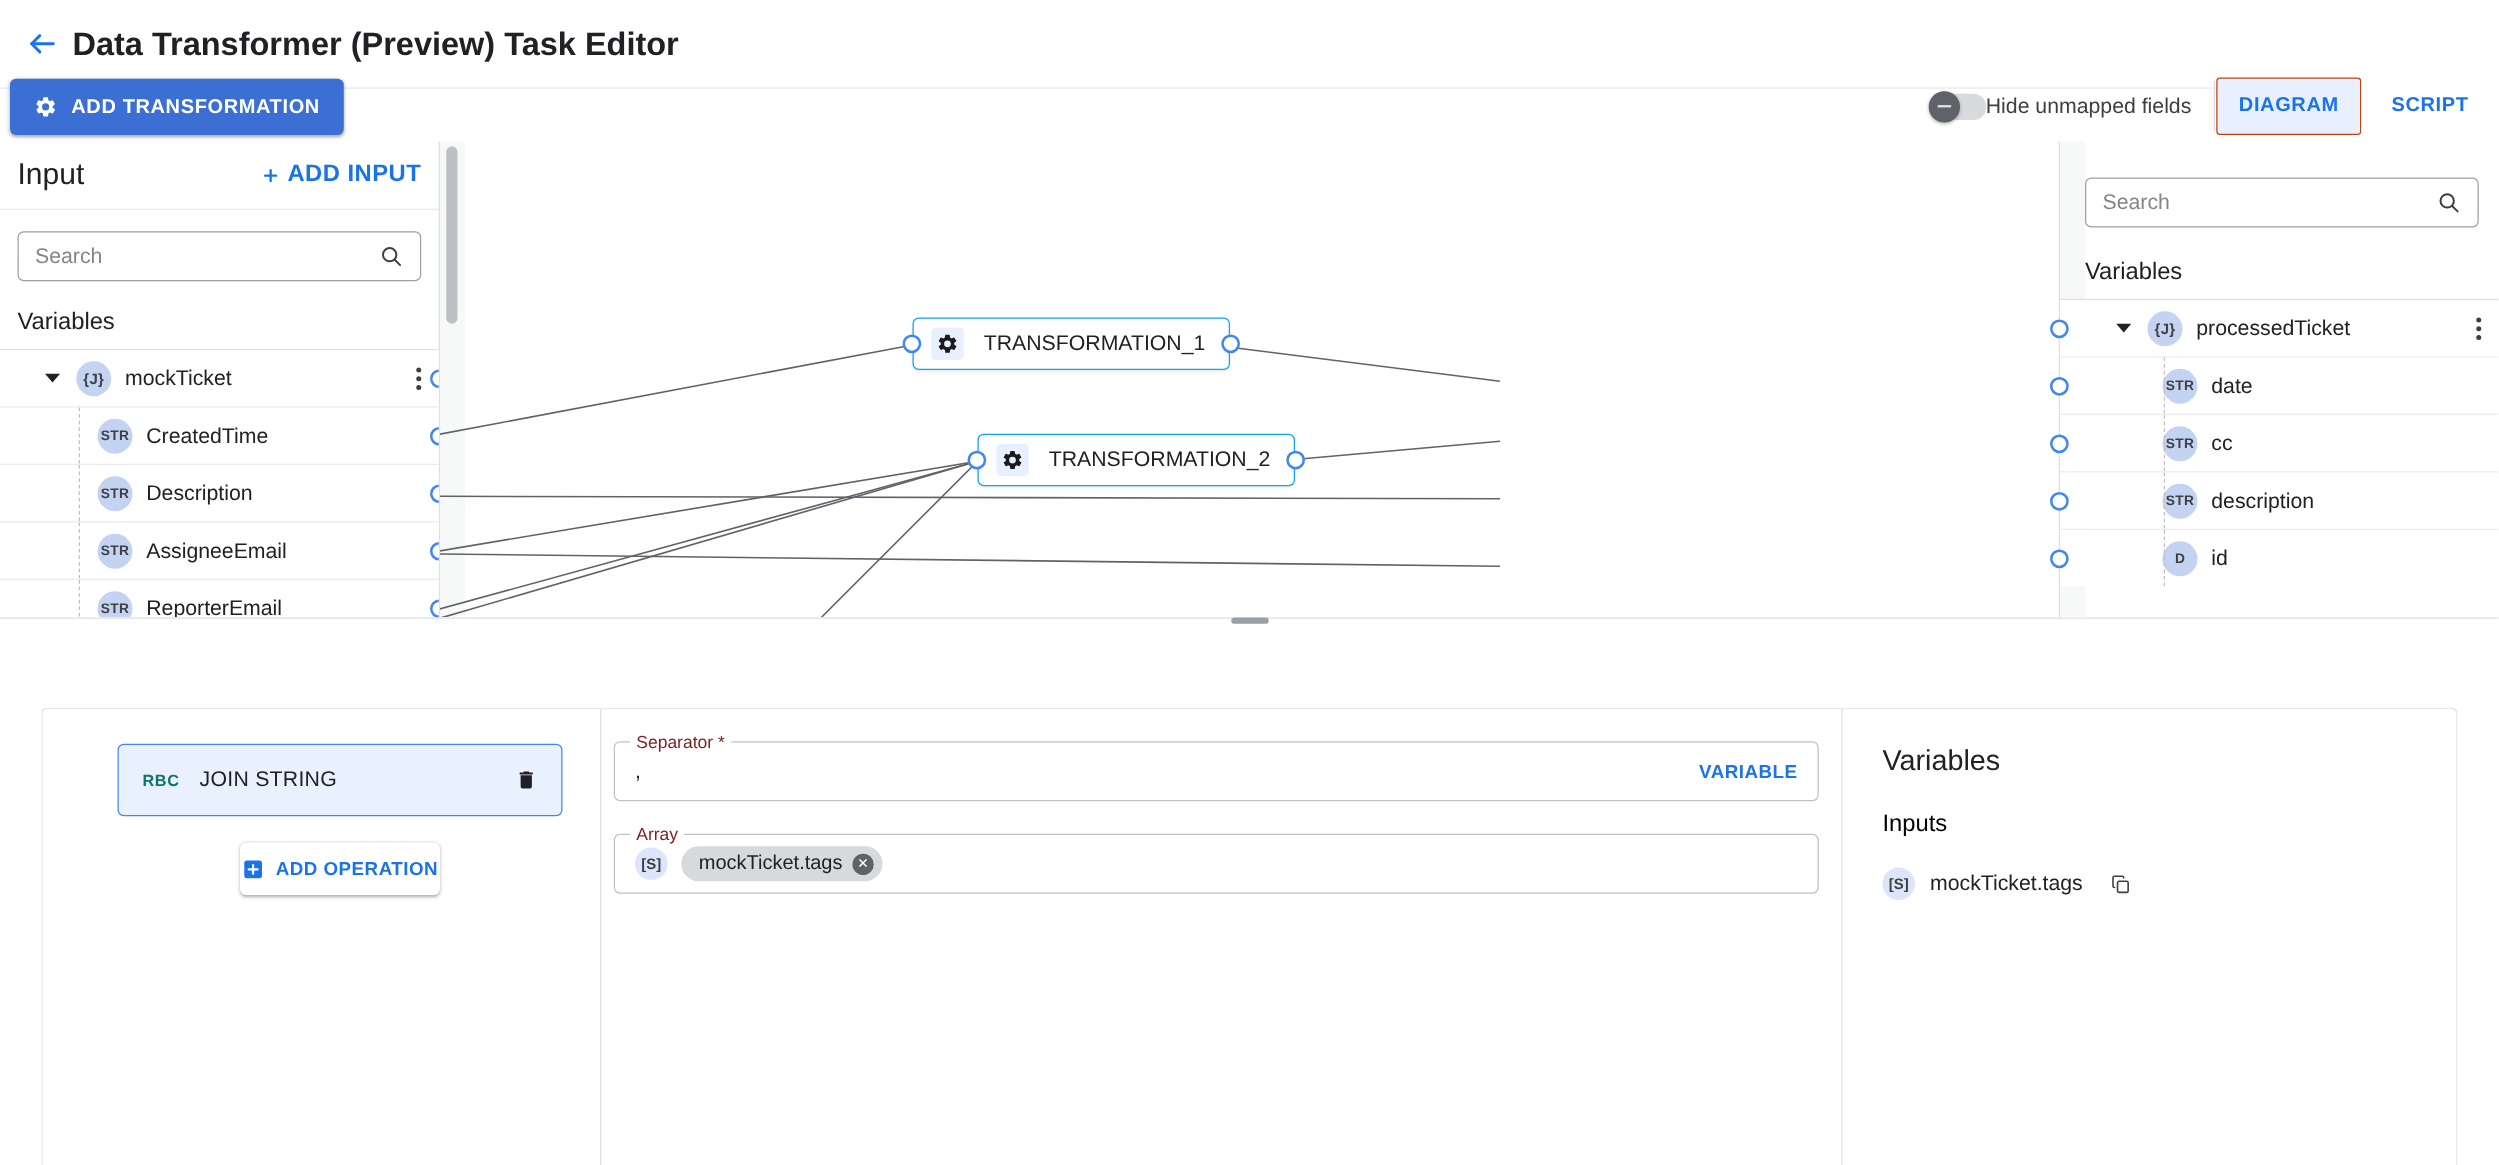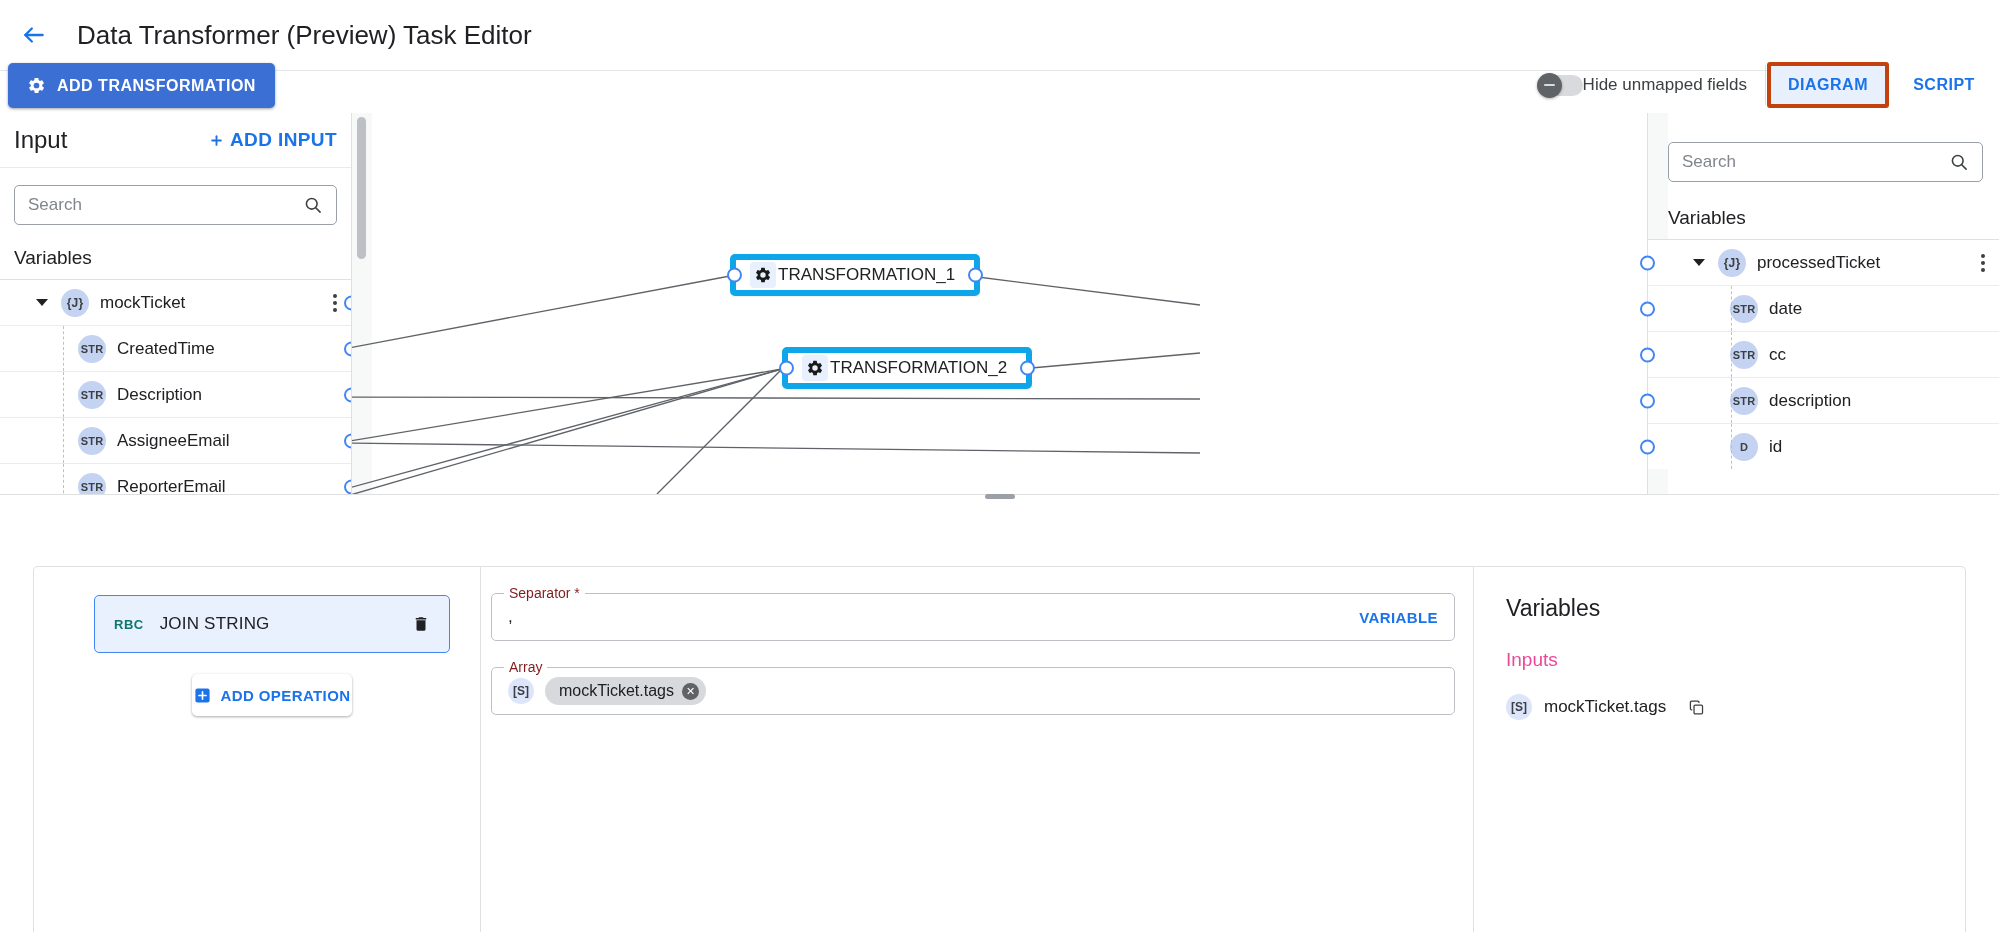--- a/index.html
+++ b/index.html
@@ -17,21 +17,21 @@
     position: absolute; top: 0; left: 0; right: 0; height: 71px;
     background: #ffffff; border-bottom: 1px solid #e4e6e8;
     display: flex; align-items: center;
   }
   .back-btn {
     width: 48px; height: 48px; margin-left: 10px;
     display: flex; align-items: center; justify-content: center;
     border-radius: 50%; cursor: pointer; color: #1a73e8;
   }
   .page-title {
-    font-size: 26px; color: #202124; margin-left: 19px; font-weight: 400;
+    font-size: 26px; color: #202124; font-weight: 700;
     white-space: nowrap;
   }
   .header-right {
     margin-left: auto; display: flex; align-items: center; height: 100%;
   }
   .edited-info {
     font-size: 17px; color: #5f6368; display: flex; align-items: center;
     padding-right: 24px; white-space: nowrap;
   }
   .redact-box {
@@ -82,21 +82,21 @@
   .toggle-label { font-size: 17px; color: #3c4043; white-space: nowrap; }
   .tb-divider { width: 1px; height: 40px; background: #dadce0; margin-right: 1px; }
   .seg-group { display: flex; }
   .seg-btn {
     height: 46px; min-width: 110px; padding: 0 17px;
     display: flex; align-items: center; justify-content: center;
     font-size: 16px; font-weight: 600; letter-spacing: .5px;
     color: #1a73e8; background: #ffffff; border: none; cursor: pointer;
     white-space: nowrap;
   }
-  .seg-btn.active { background: #e8f0fe; border: 4px solid #c2410c; border-radius: 3px; }
+  .seg-btn.active { background: #e8f0fe; border: 1px solid #c2410c; border-radius: 3px; }
 
   
   .workspace {
     position: absolute; top: 113px; left: 0; right: 0; height: 381px;
     display: flex; background: #ffffff; overflow: hidden;
   }
 
   
   .input-panel {
     width: 352px; flex: 0 0 352px; background: #ffffff;
@@ -165,23 +165,23 @@
   
   .canvas { flex: 1; position: relative; background: #ffffff; overflow: hidden; }
   .canvas-scroll-l {
     position: absolute; left: 0; top: 0; bottom: 0; width: 20px; background: #f7f8f8;
   }
   .canvas-scroll-l::after {
     content: ''; position: absolute; left: 5px; top: 4px; width: 9px; height: 142px;
     background: #bdc1c6; border-radius: 5px;
   }
   .node {
-    position: absolute; background: #ffffff; border: 6px solid #0ea5e9;
+    position: absolute; background: #ffffff; border: 1px solid #0ea5e9;
     border-radius: 5px; height: 42px; display: flex; align-items: center;
-    padding: 0 19px 0 14px; gap: 2px; box-shadow: 0 1px 2px rgba(0,0,0,.07);
+    padding: 0 19px 0 14px; gap: 16px; box-shadow: 0 1px 2px rgba(0,0,0,.07);
     z-index: 4;
   }
   .node-icon {
     width: 26px; height: 26px; border-radius: 4px; background: #e8f0fe;
     display: flex; align-items: center; justify-content: center;
   }
   .node-label { font-size: 17px; color: #202124; white-space: nowrap; }
   .node-port {
     position: absolute; width: 15px; height: 15px; border-radius: 50%;
     border: 2px solid #4285f4; background: #fff; top: 50%; transform: translateY(-50%);
@@ -276,21 +276,21 @@
   .token-x {
     width: 17px; height: 17px; border-radius: 50%; background: #5f6368;
     color: #fff; font-size: 11px; display: flex; align-items: center;
     justify-content: center; cursor: pointer; line-height: 1;
   }
   .vars-col {
     width: 492px; flex: 0 0 492px; border-left: 1px solid #e0e0e0;
     padding: 28px 0 0 32px;
   }
   .vars-col h3 { font-size: 23px; color: #202124; font-weight: 400; }
-  .vars-col .sub { font-size: 19px; color: #ec4899; margin-top: 27px; }
+  .vars-col .sub { font-size: 19px; color: #000000; margin-top: 27px; }
   .input-var-row {
     display: flex; align-items: center; gap: 12px; margin-top: 23px;
   }
   .input-var-name { font-size: 17px; color: #202124; }
   .copy-icon { margin-left: 10px; cursor: pointer; display: flex; }
   svg { display: block; }
 </style>
 </head>
 <body>
 

